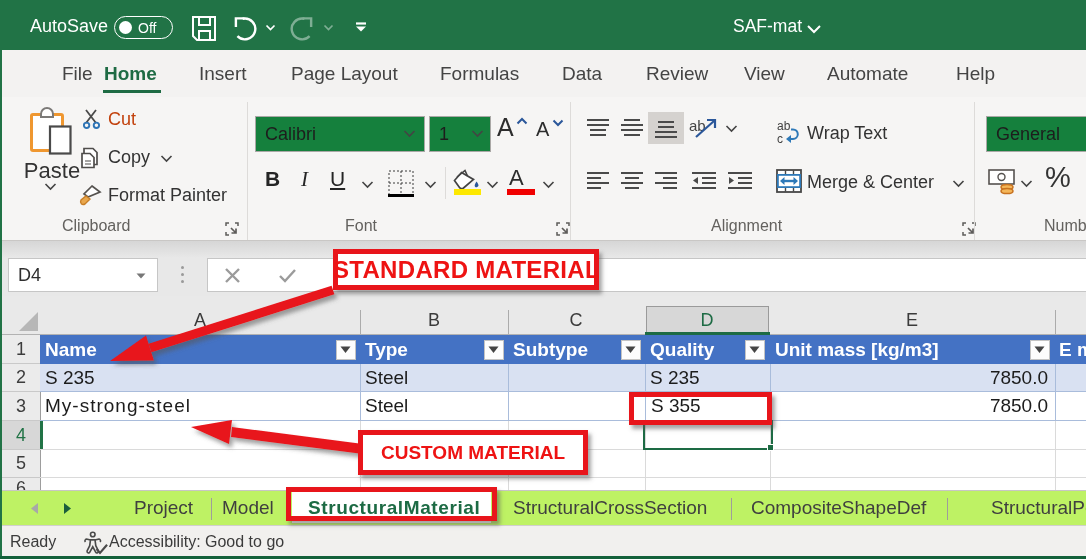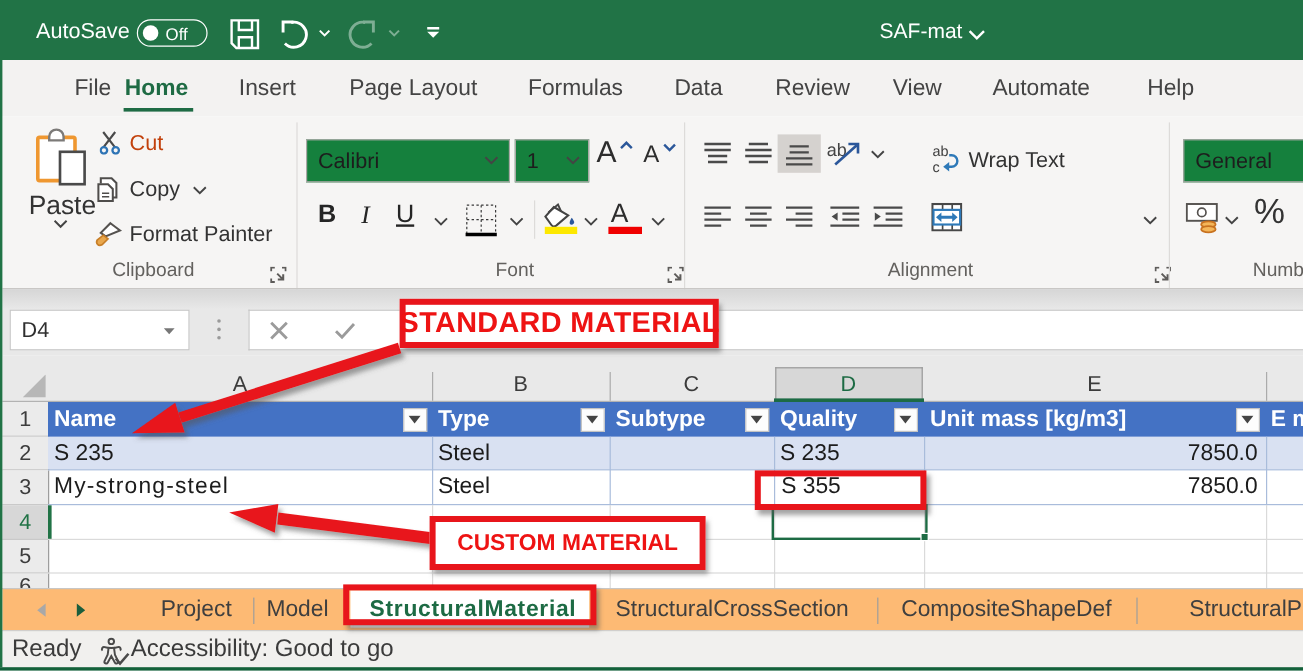--- a/index.html
+++ b/index.html
@@ -6,42 +6,42 @@
        font-family:"Liberation Sans",sans-serif;background:#fff;}
   .abs{position:absolute;}
   
   #titlebar{left:0;top:0;width:1086px;height:50px;background:#217346;color:#fff;}
   
   #tabrow{left:0;top:50px;width:1086px;height:47px;background:#f3f2f1;}
   .rtab{position:absolute;top:0;height:47px;line-height:47px;font-size:19px;color:#444;}
   
   #ribbon{left:2px;top:97px;width:1084px;height:143px;background:#f6f5f4;}
   .vsep{position:absolute;top:5px;height:228px;width:1px;background:#dddbd9;}
-  .glabel{position:absolute;bottom:5px;font-size:16px;color:#63615e;text-align:right;}
+  .glabel{position:absolute;bottom:5px;font-size:16px;color:#63615e;text-align:left;}
   .launch{position:absolute;}
   .combo{position:absolute;background:#15803d;border:1px solid #aaa8a6;}
   
   #fbar{left:2px;top:240px;width:1084px;height:56px;background:linear-gradient(#d6d6d6,#e8e8e8 30%,#e8e8e8);border-top:1px solid #c9c7c5;}
   
   #grid{left:2px;top:296px;width:1084px;height:194px;background:#fff;}
   #colhdr{position:absolute;left:0;top:0;width:1084px;height:38px;background:#e9e9e9;border-bottom:1px solid #b2b2b2;}
   .chl{position:absolute;top:11px;height:27px;line-height:27px;font-size:18px;color:#3b3b3b;width:24px;text-align:center;}
   .hsep{position:absolute;top:14px;height:24px;width:1px;background:#ababab;}
   .rownum{position:absolute;left:0;width:38px;text-align:center;font-size:18px;color:#3c3c3c;background:#ebebeb;border-bottom:1px solid #c9c9c9;border-right:1px solid #9d9d9d;}
   .cell{position:absolute;font-size:19px;color:#1c1c1c;white-space:nowrap;}
   .gvline{position:absolute;width:1px;}
   .ghline{position:absolute;height:1px;}
   .filt{position:absolute;width:18px;height:18px;background:#fdfdfd;border:1px solid #c3c3c3;}
   .filt svg{position:absolute;left:3px;top:5px;}
   
-  #sheetbar{left:2px;top:490px;width:1084px;height:35px;background:#fdba74;border-top:1px solid #c8c6c4;}
+  #sheetbar{left:2px;top:490px;width:1084px;height:35px;background:#bef264;border-top:1px solid #c8c6c4;}
   .stab{position:absolute;top:0;height:35px;line-height:34px;font-size:19px;color:#3f3f3f;white-space:nowrap;}
   .ssep{position:absolute;top:7px;height:22px;width:1px;background:#9f9d9b;}
   
-  #statusbar{left:0;top:525px;width:1086px;height:31px;background:#f1f0ee;border-top:1px solid #d1cfcd;font-size:20px;color:#3b3b3b;}
+  #statusbar{left:0;top:525px;width:1086px;height:31px;background:#f1f0ee;border-top:1px solid #d1cfcd;font-size:16px;color:#3b3b3b;}
   #bottomedge{left:0;top:556px;width:1086px;height:3px;background:#13613a;}
   #leftedge{left:0;top:50px;width:2px;height:506px;background:#217346;}
   
   .redbox{position:absolute;border:5px solid #e8151b;background:#fff;
           box-shadow:3px 4px 4px rgba(90,90,90,.55);}
   .redtxt{position:absolute;color:#ee1313;font-weight:bold;font-size:19px;white-space:nowrap;}
 </style></head>
 <body>
 <div class="abs" id="titlebar">
   <div class="abs" style="left:30px;top:0;height:50px;line-height:52px;font-size:18px;">AutoSave</div>
@@ -241,20 +241,21 @@
   </svg>
   <div class="abs" style="left:805px;top:26px;font-size:18px;color:#333;">Wrap Text</div>
 
   <svg class="abs" style="left:774px;top:72px;" width="26" height="24" viewBox="0 0 26 24">
     <rect x="1" y="1" width="24" height="22" fill="#fff" stroke="#474747" stroke-width="1.8"></rect>
     <path d="M9.5 1.5 v4 M17.5 1.5 v4 M9.5 18.5 v4 M17.5 18.5 v4" stroke="#474747" stroke-width="1.4"></path>
     <rect x="1.9" y="5.9" width="22.2" height="12.2" fill="#fff" stroke="#2e79b8" stroke-width="1.8"></rect>
     <path d="M7 12 h12" stroke="#2e79b8" stroke-width="2.4"></path>
     <path d="M8.5 8 L4 12 L8.5 16 z M17.5 8 L22 12 L17.5 16 z" fill="#2e79b8"></path>
   </svg>
+  <div class="abs" style="left:805px;top:75px;font-size:18px;color:#333;">Merge &amp; Center</div>
   <svg class="abs" style="left:950px;top:83px;" width="13" height="8" viewBox="0 0 13 8">
       <path d="M1.5 1 L6.5 6 L11.5 1" fill="none" stroke="#444" stroke-width="1.6"></path>
     </svg>
   <div class="glabel" style="left:709px;width:100px;">Alignment</div>
   <svg class="launch" style="left:960px;top:125px;" width="14" height="14" viewBox="0 0 14 14" stroke="#5e5c5a" fill="none" stroke-width="1.5">
     <path d="M1 4 v-3 h3 M10 1 h3 v3 M1 10 v3 h3"></path>
     <path d="M6 6 l5 5 M11 6.5 v4.5 h-4.5" stroke-width="1.7"></path>
   </svg>
   <div class="vsep" style="left:972px;"></div>
 

